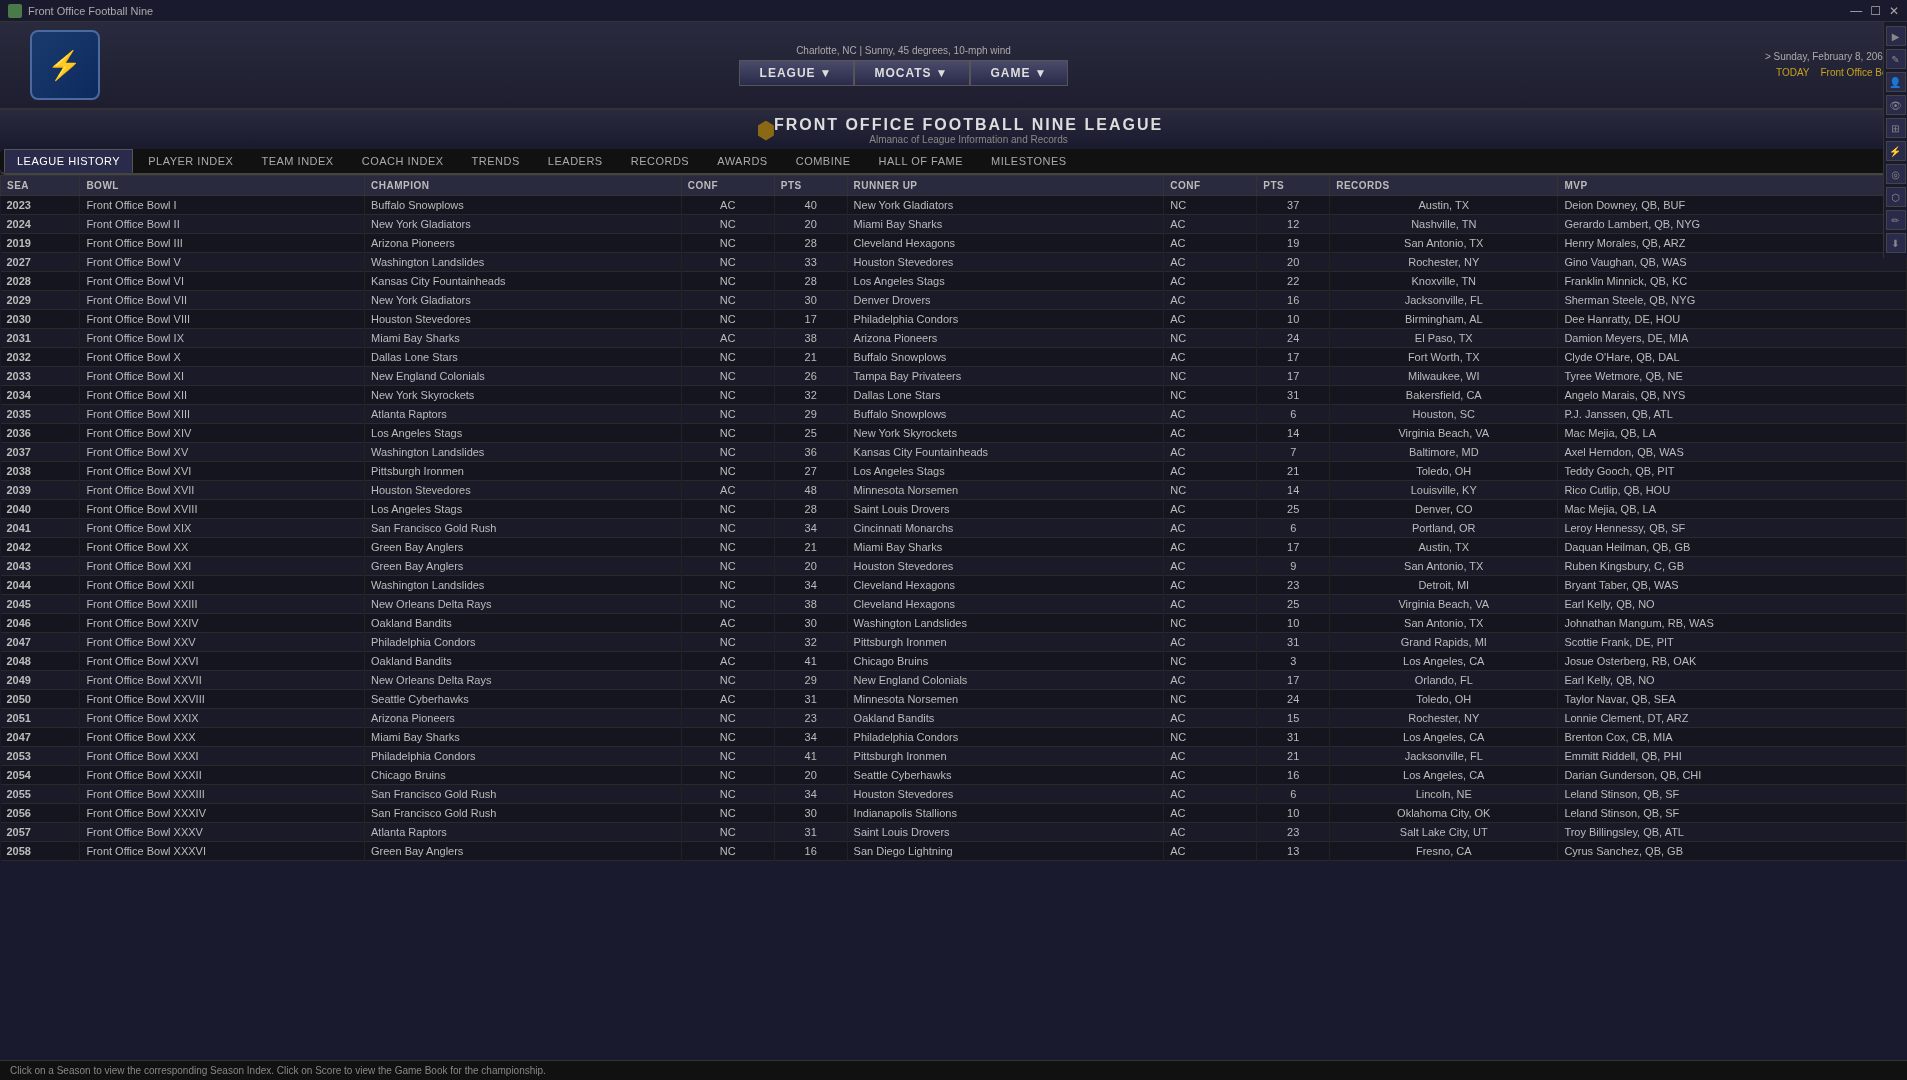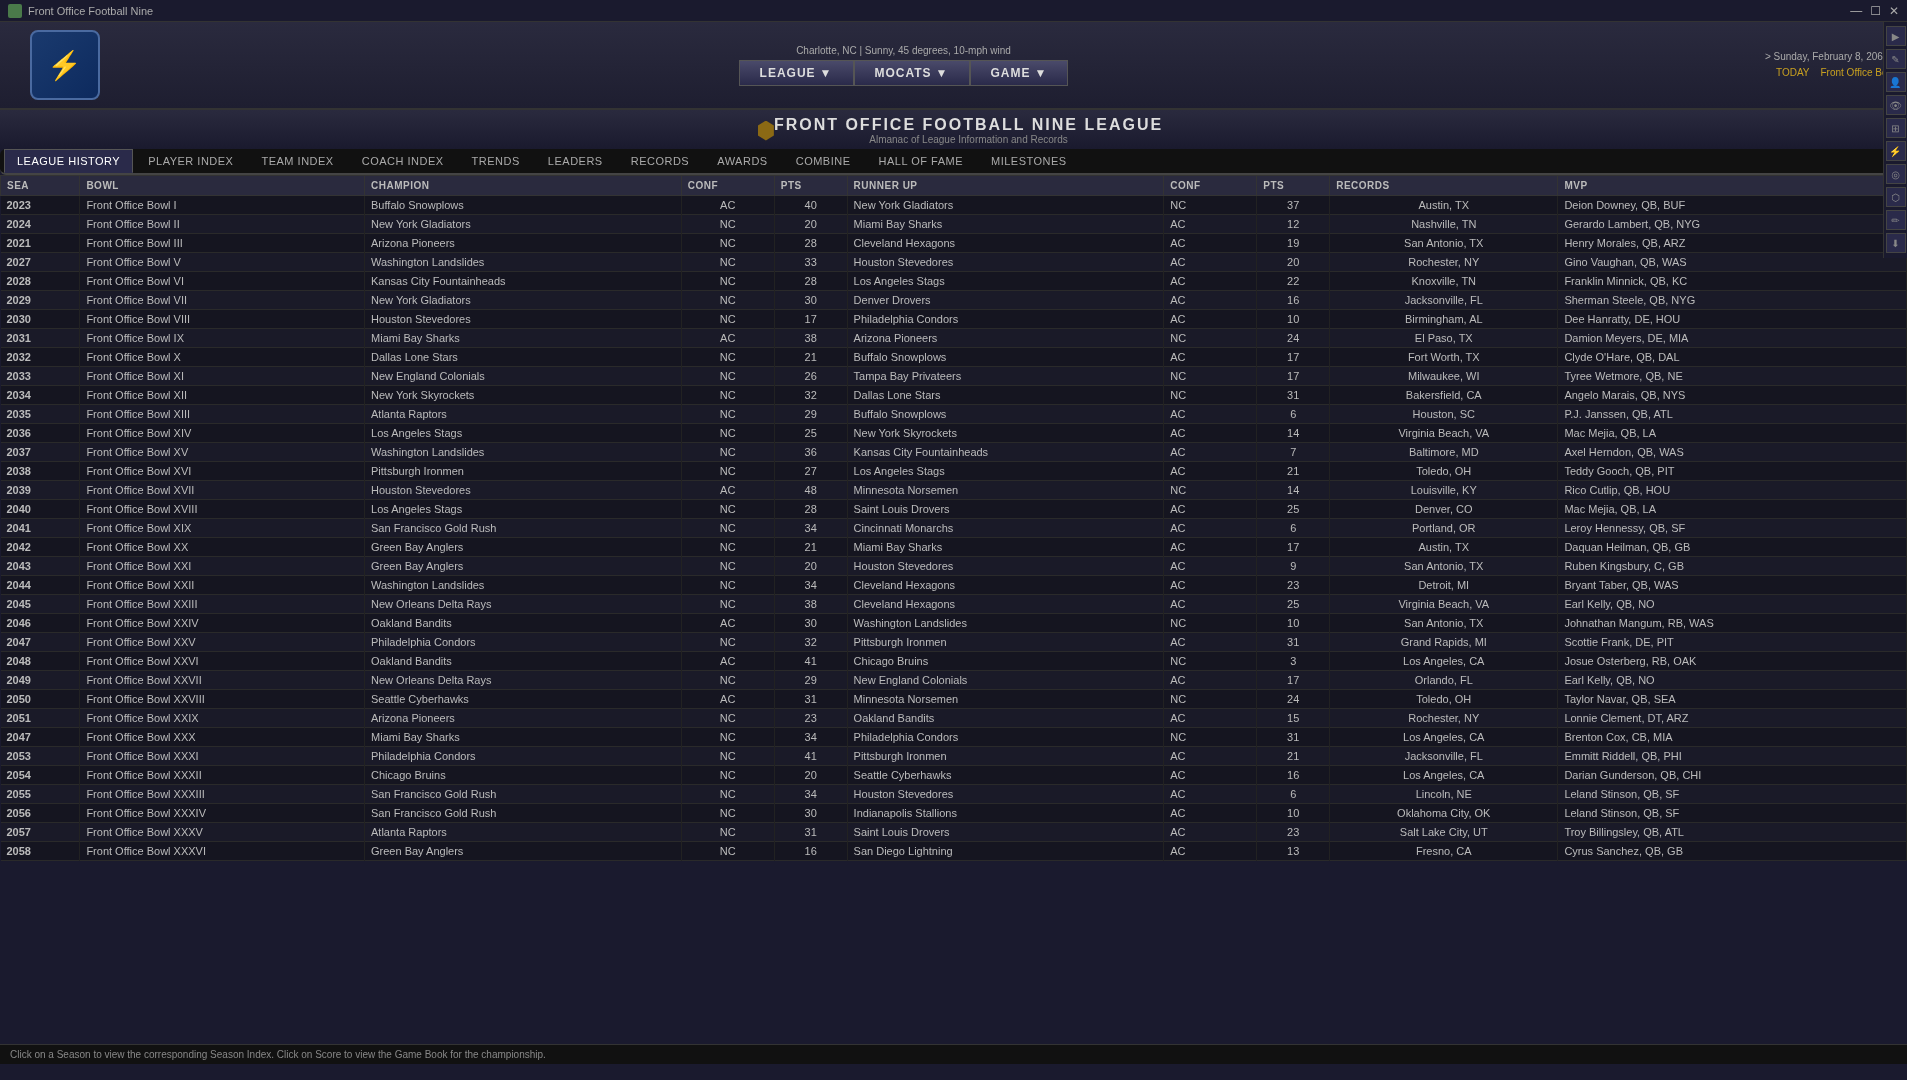--- a/index.html
+++ b/index.html
@@ -203,21 +203,21 @@
       border-right: 1px solid #222;
       color: #bbb;
     }
     .year-col { color: #ddd; font-weight: bold; }
     .link-col { color: #c8a020; cursor: pointer; }
     .conf-col { text-align: center; }
     .pts-col { text-align: center; }
 
     #status-bar {
       position: fixed;
-      bottom: 16px;
+      bottom: 0;
       left: 0;
       right: 0;
       background: #111;
       border-top: 1px solid #333;
       padding: 4px 10px;
       font-size: 10px;
       color: #888;
     }
 
     
@@ -346,21 +346,21 @@
           <td>New York Gladiators</td>
           <td class="conf-col">NC</td>
           <td class="pts-col">20</td>
           <td>Miami Bay Sharks</td>
           <td>AC</td>
           <td class="conf-col">12</td>
           <td class="pts-col">Nashville, TN</td>
           <td>Gerardo Lambert, QB, NYG</td>
         </tr>
         <tr>
-          <td class="year-col">2021</td>
+          <td class="year-col">2019</td>
           <td class="link-col">Front Office Bowl III</td>
           <td>Arizona Pioneers</td>
           <td class="conf-col">NC</td>
           <td class="pts-col">28</td>
           <td>Cleveland Hexagons</td>
           <td>AC</td>
           <td class="conf-col">19</td>
           <td class="pts-col">San Antonio, TX</td>
           <td>Henry Morales, QB, ARZ</td>
         </tr>

